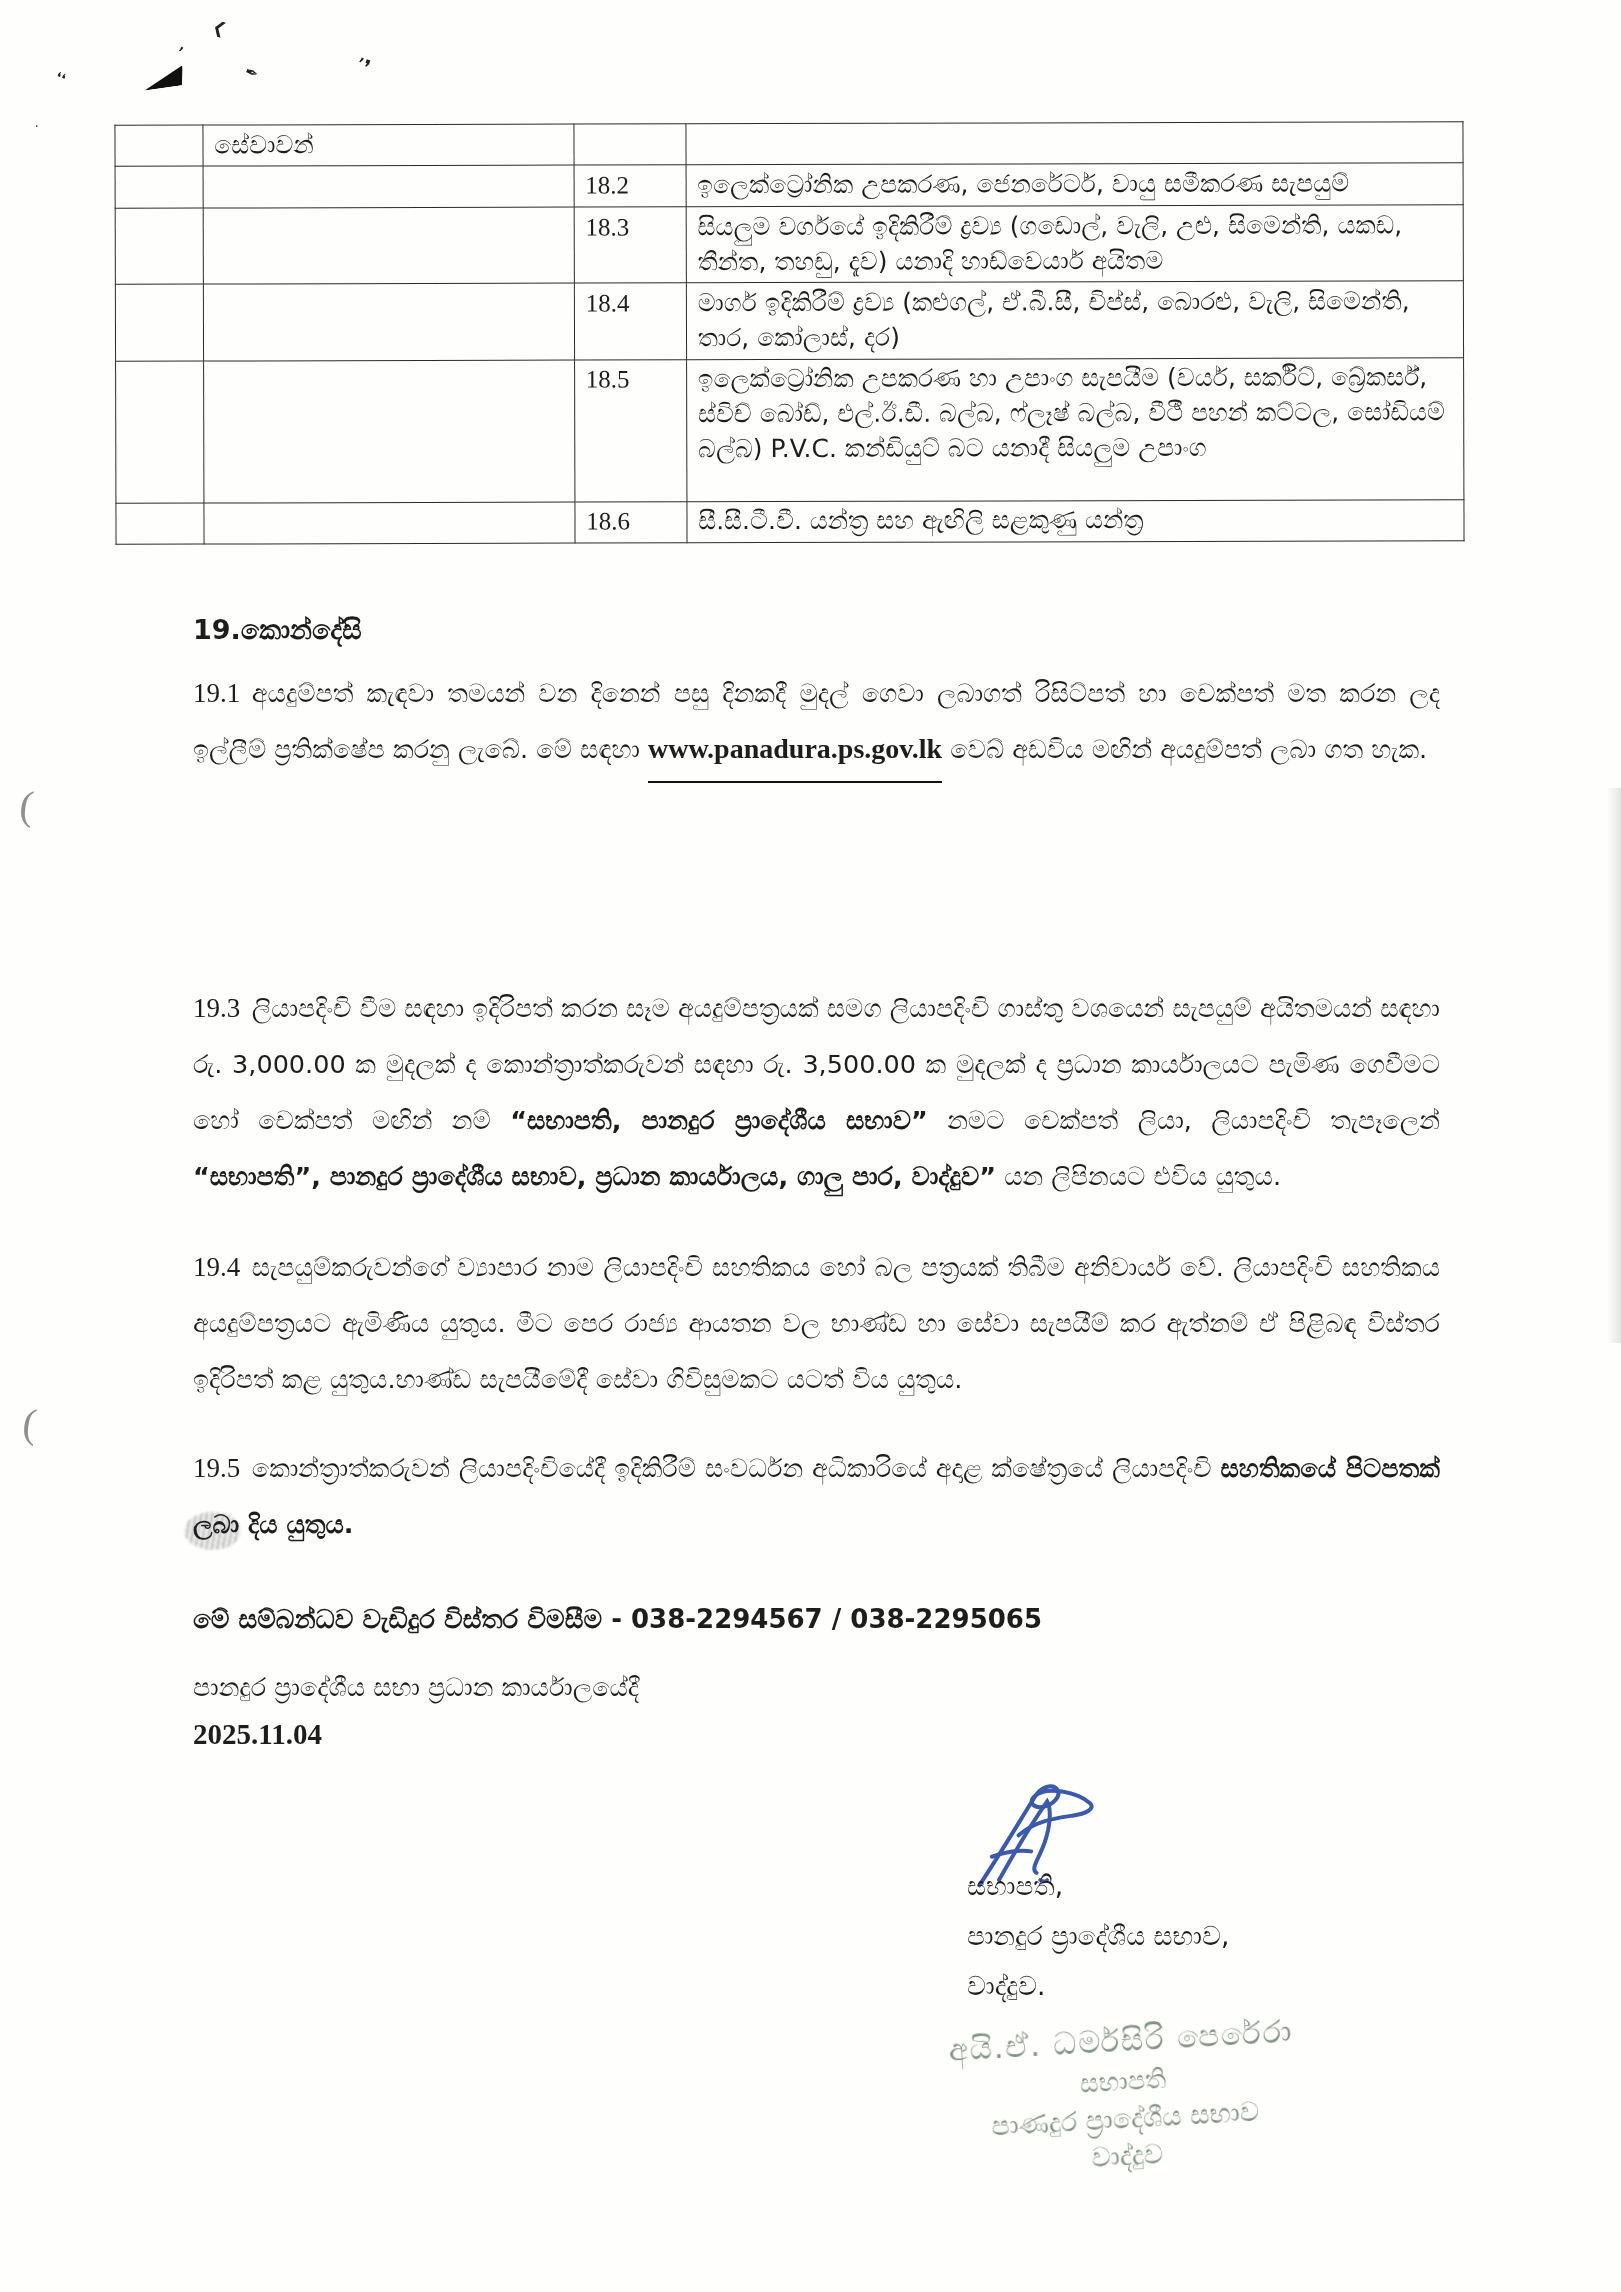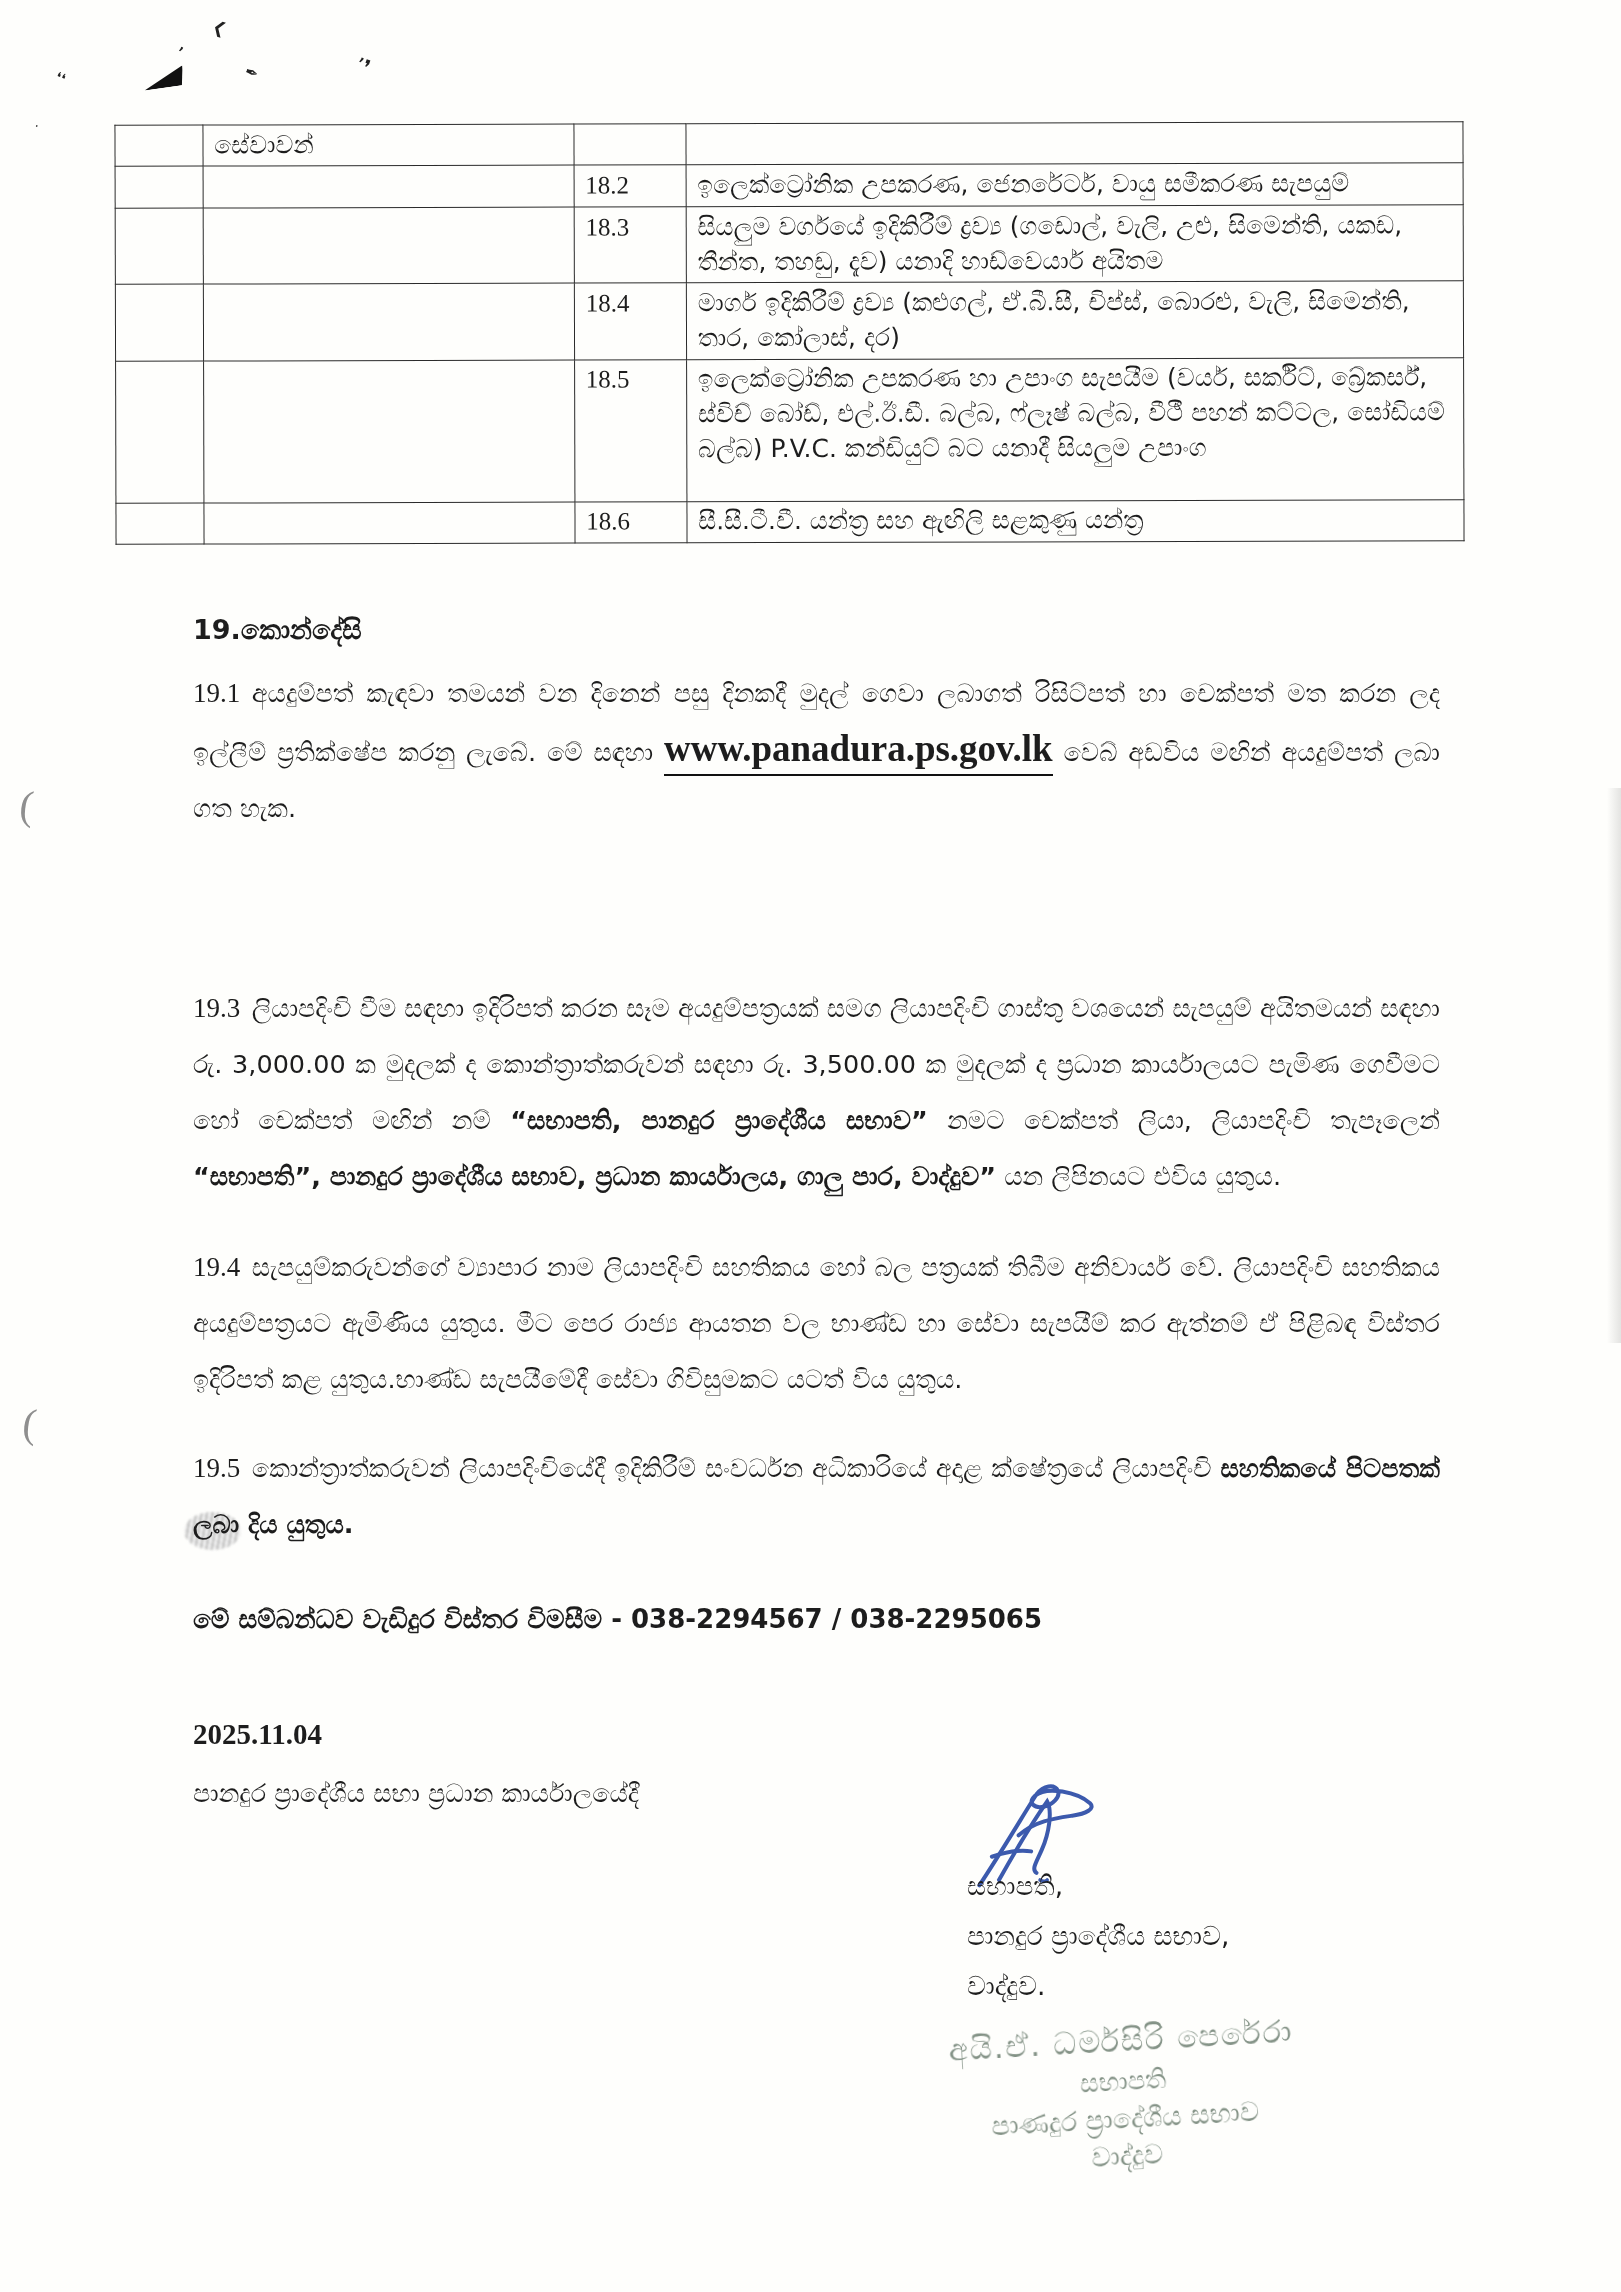--- a/index.html
+++ b/index.html
@@ -25,22 +25,22 @@
     position:absolute; left:193px; width:1247px;
     font-size:25.5px; line-height:56px; text-align:justify;
   }
   .heading{ font-weight:bold; font-size:27px; line-height:36px; }
   .num{
     font-family:"Liberation Serif",serif; font-size:27px;
     padding-right:11.6px; white-space:nowrap;
   }
   .seg-bold{ font-weight:bold; }
   .seg-boldlink{
-    font-weight:bold; font-family:"Liberation Serif",serif; font-size:37px;
-    border-bottom:2.7px solid #111; padding-bottom:5px;
+    font-weight:bold; font-family:"Liberation Serif",serif; font-size:28px;
+    border-bottom:2.7px solid #111; padding-bottom:17px;
   }
   .contact{
     position:absolute; left:193px; width:1247px;
     font-weight:bold; font-size:26px; line-height:36px;
   }
   .datetxt{
     position:absolute; left:193px;
     font-family:"Liberation Serif",serif; font-weight:600; font-size:29px;margin-top:36px;
   }
   .officeline{
@@ -158,21 +158,21 @@
     <span class="num">19.4</span><span class="seg-plain">සැපයුම්කරුවන්ගේ ව්‍යාපාර නාම ලියාපදිංචි සහතිකය හෝ බල පත්‍රයක් තිබීම අනිවාර්ය වේ. ලියාපදිංචි සහතිකය අයදුම්පත්‍රයට ඇමිණිය යුතුය. මීට පෙර රාජ්‍ය ආයතන වල භාණ්ඩ හා සේවා සැපයීම් කර ඇත්නම් ඒ පිළිබඳ විස්තර ඉදිරිපත් කළ යුතුය.භාණ්ඩ සැපයීමේදී සේවා ගිවිසුමකට යටත් විය යුතුය.</span>
   </div>
 
   <div class="clause" style="top:1440px;">
     <span class="num">19.5</span><span class="seg-plain">කොන්ත්‍රාත්කරුවන් ලියාපදිංචියේදී ඉදිකිරීම් සංවර්ධන අධිකාරියේ අදාළ ක්ෂේත්‍රයේ ලියාපදිංචි </span><span class="seg-bold">සහතිකයේ පිටපතක් ලබා දිය යුතුය.</span>
   </div>
 
   <div class="contact" style="top:1601px;">මේ සම්බන්ධව වැඩිදුර විස්තර විමසීම - 038-2294567 / 038-2295065</div>
 
   <div class="datetxt" style="top:1682px;">2025.11.04</div>
-  <div class="officeline" style="top:1778px;">පානදුර ප්‍රාදේශීය සභා ප්‍රධාන කාර්යාලයේදී</div>
+  <div class="officeline" style="top:1672px;">පානදුර ප්‍රාදේශීය සභා ප්‍රධාන කාර්යාලයේදී</div>
 
   <svg class="sig-svg" width="170" height="116" viewBox="0 0 190 130">
     <path class="sig-path" d="M8 118 C 30 85, 58 38, 72 16 C 80 6, 92 4, 96 12 C 99 19, 90 28, 80 30 C 70 32, 62 26, 70 18 C 84 6, 118 14, 132 26 C 138 32, 128 38, 112 40 C 92 43, 70 46, 52 62" fill="none" stroke="#3c5aad" stroke-width="4.5" stroke-linecap="round"></path>
     <path class="sig-path" d="M30 112 C 48 80, 70 44, 84 24 C 90 35, 86 60, 78 78 C 72 92, 66 100, 72 104" fill="none" stroke="#3c5aad" stroke-width="4.5" stroke-linecap="round"></path>
     <path class="sig-path" d="M22 86 C 40 80, 56 78, 66 80" fill="none" stroke="#3c5aad" stroke-width="4.5" stroke-linecap="round"></path>
     <path class="sig-path" d="M76 112 c 3 2, 6 2, 8 0" fill="none" stroke="#3c5aad" stroke-width="4" stroke-linecap="round"></path>
   </svg>
 
   <div class="sigblock">
     <div>සභාපති,</div>

